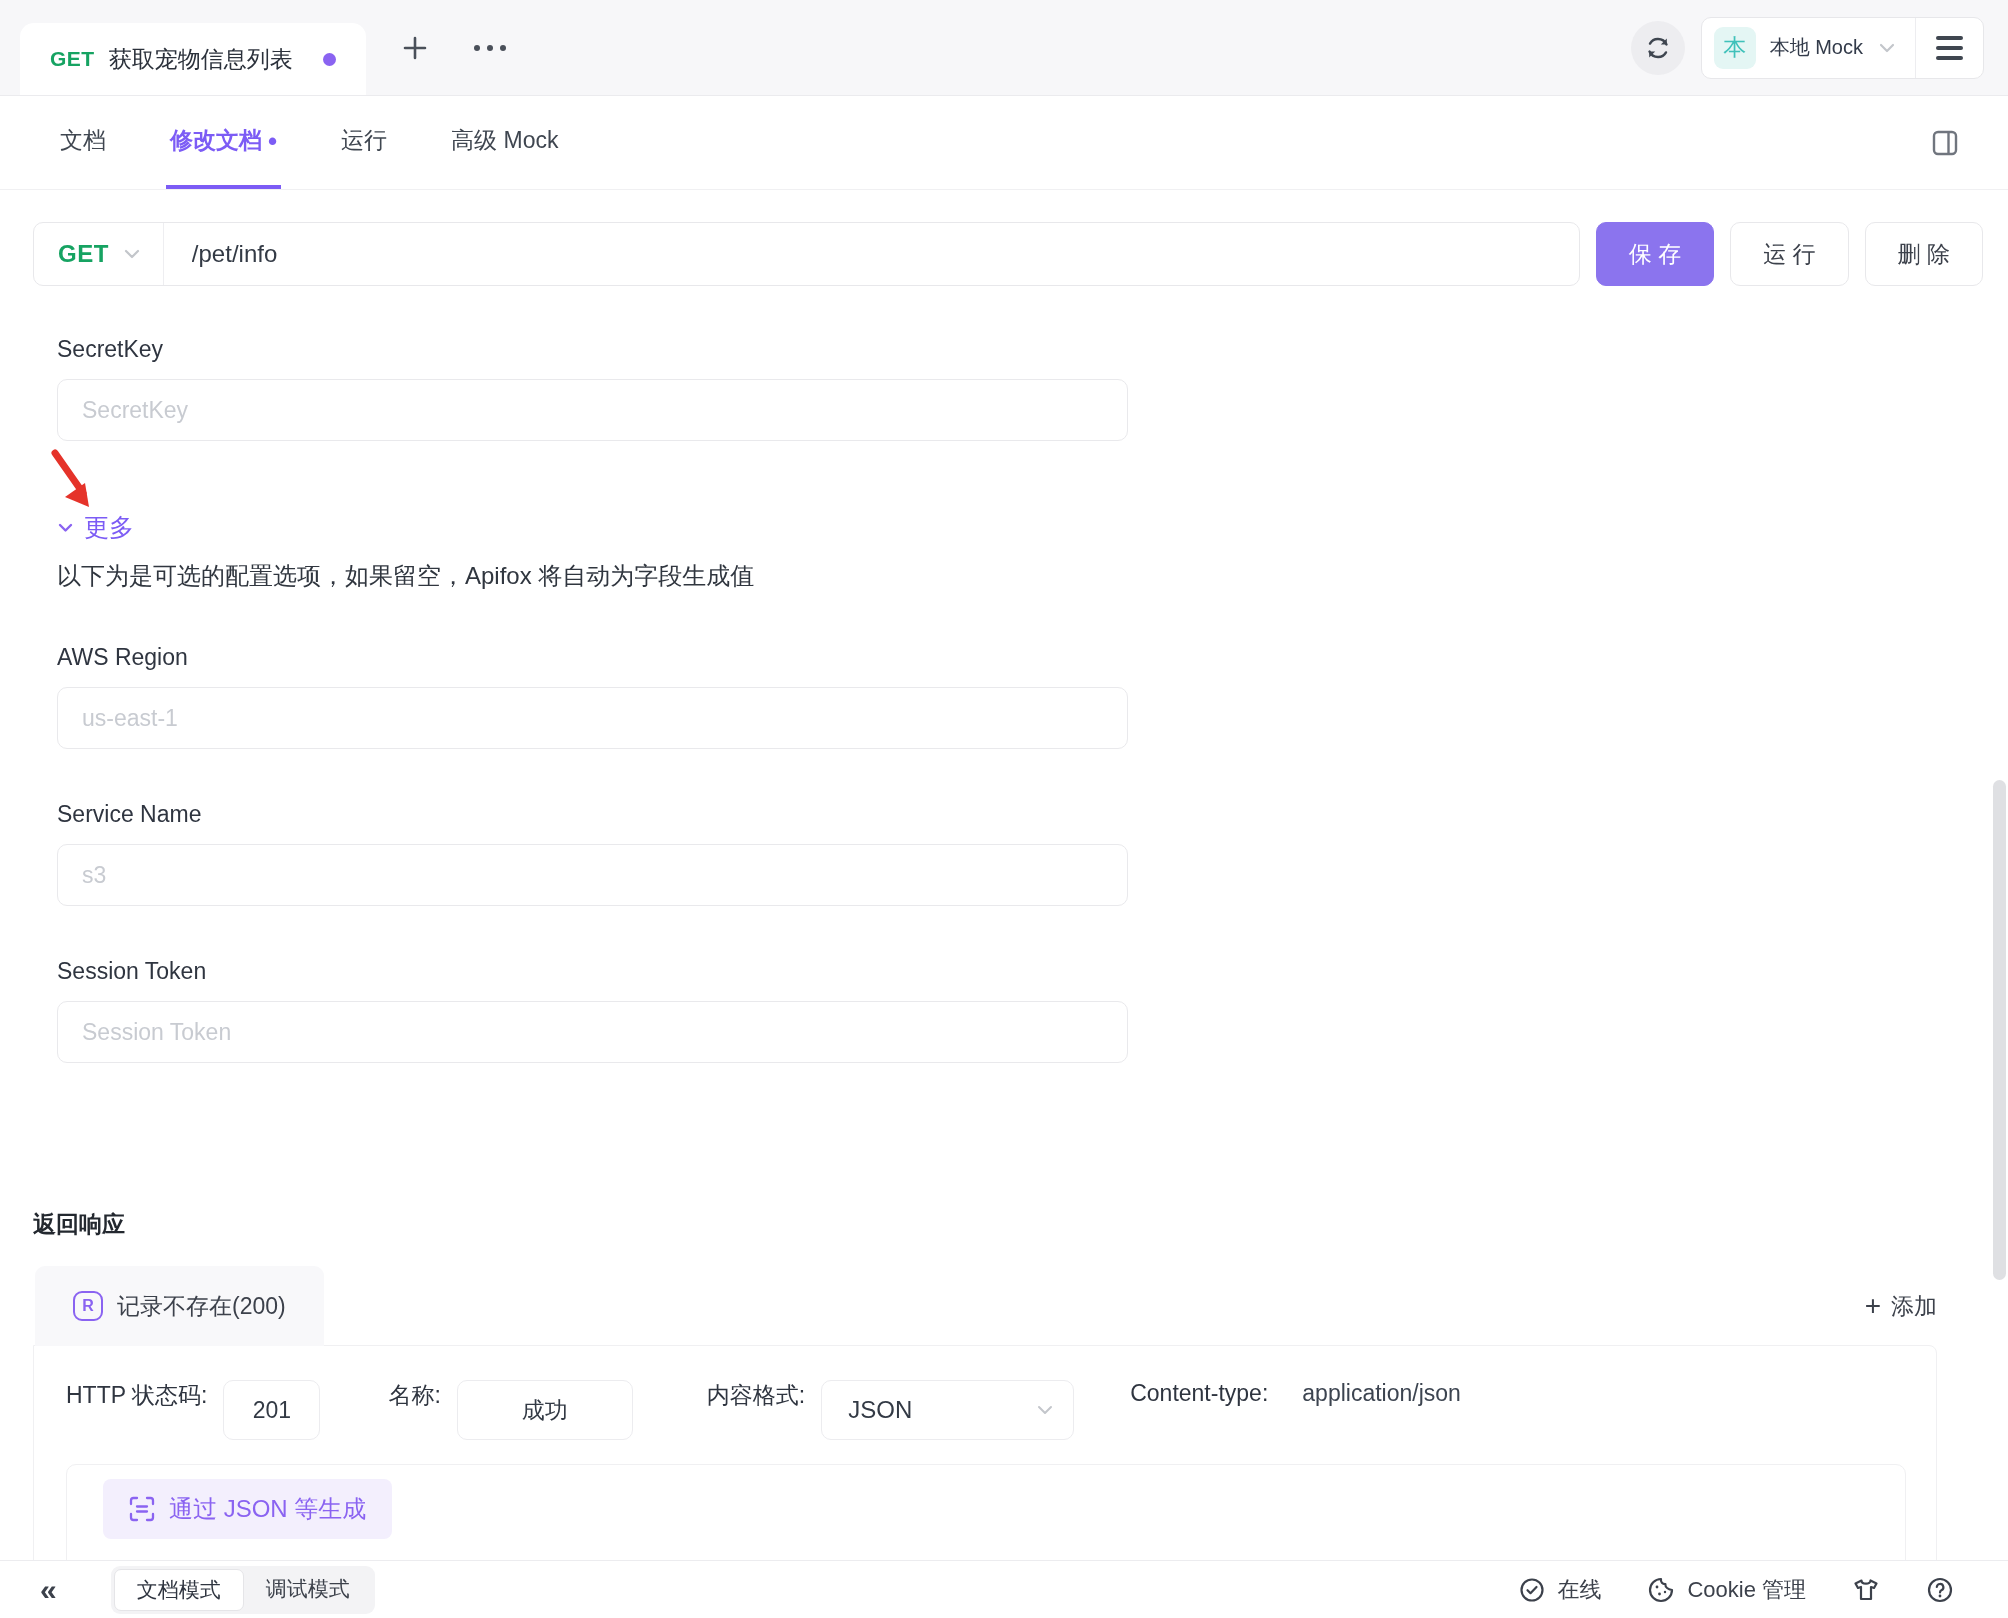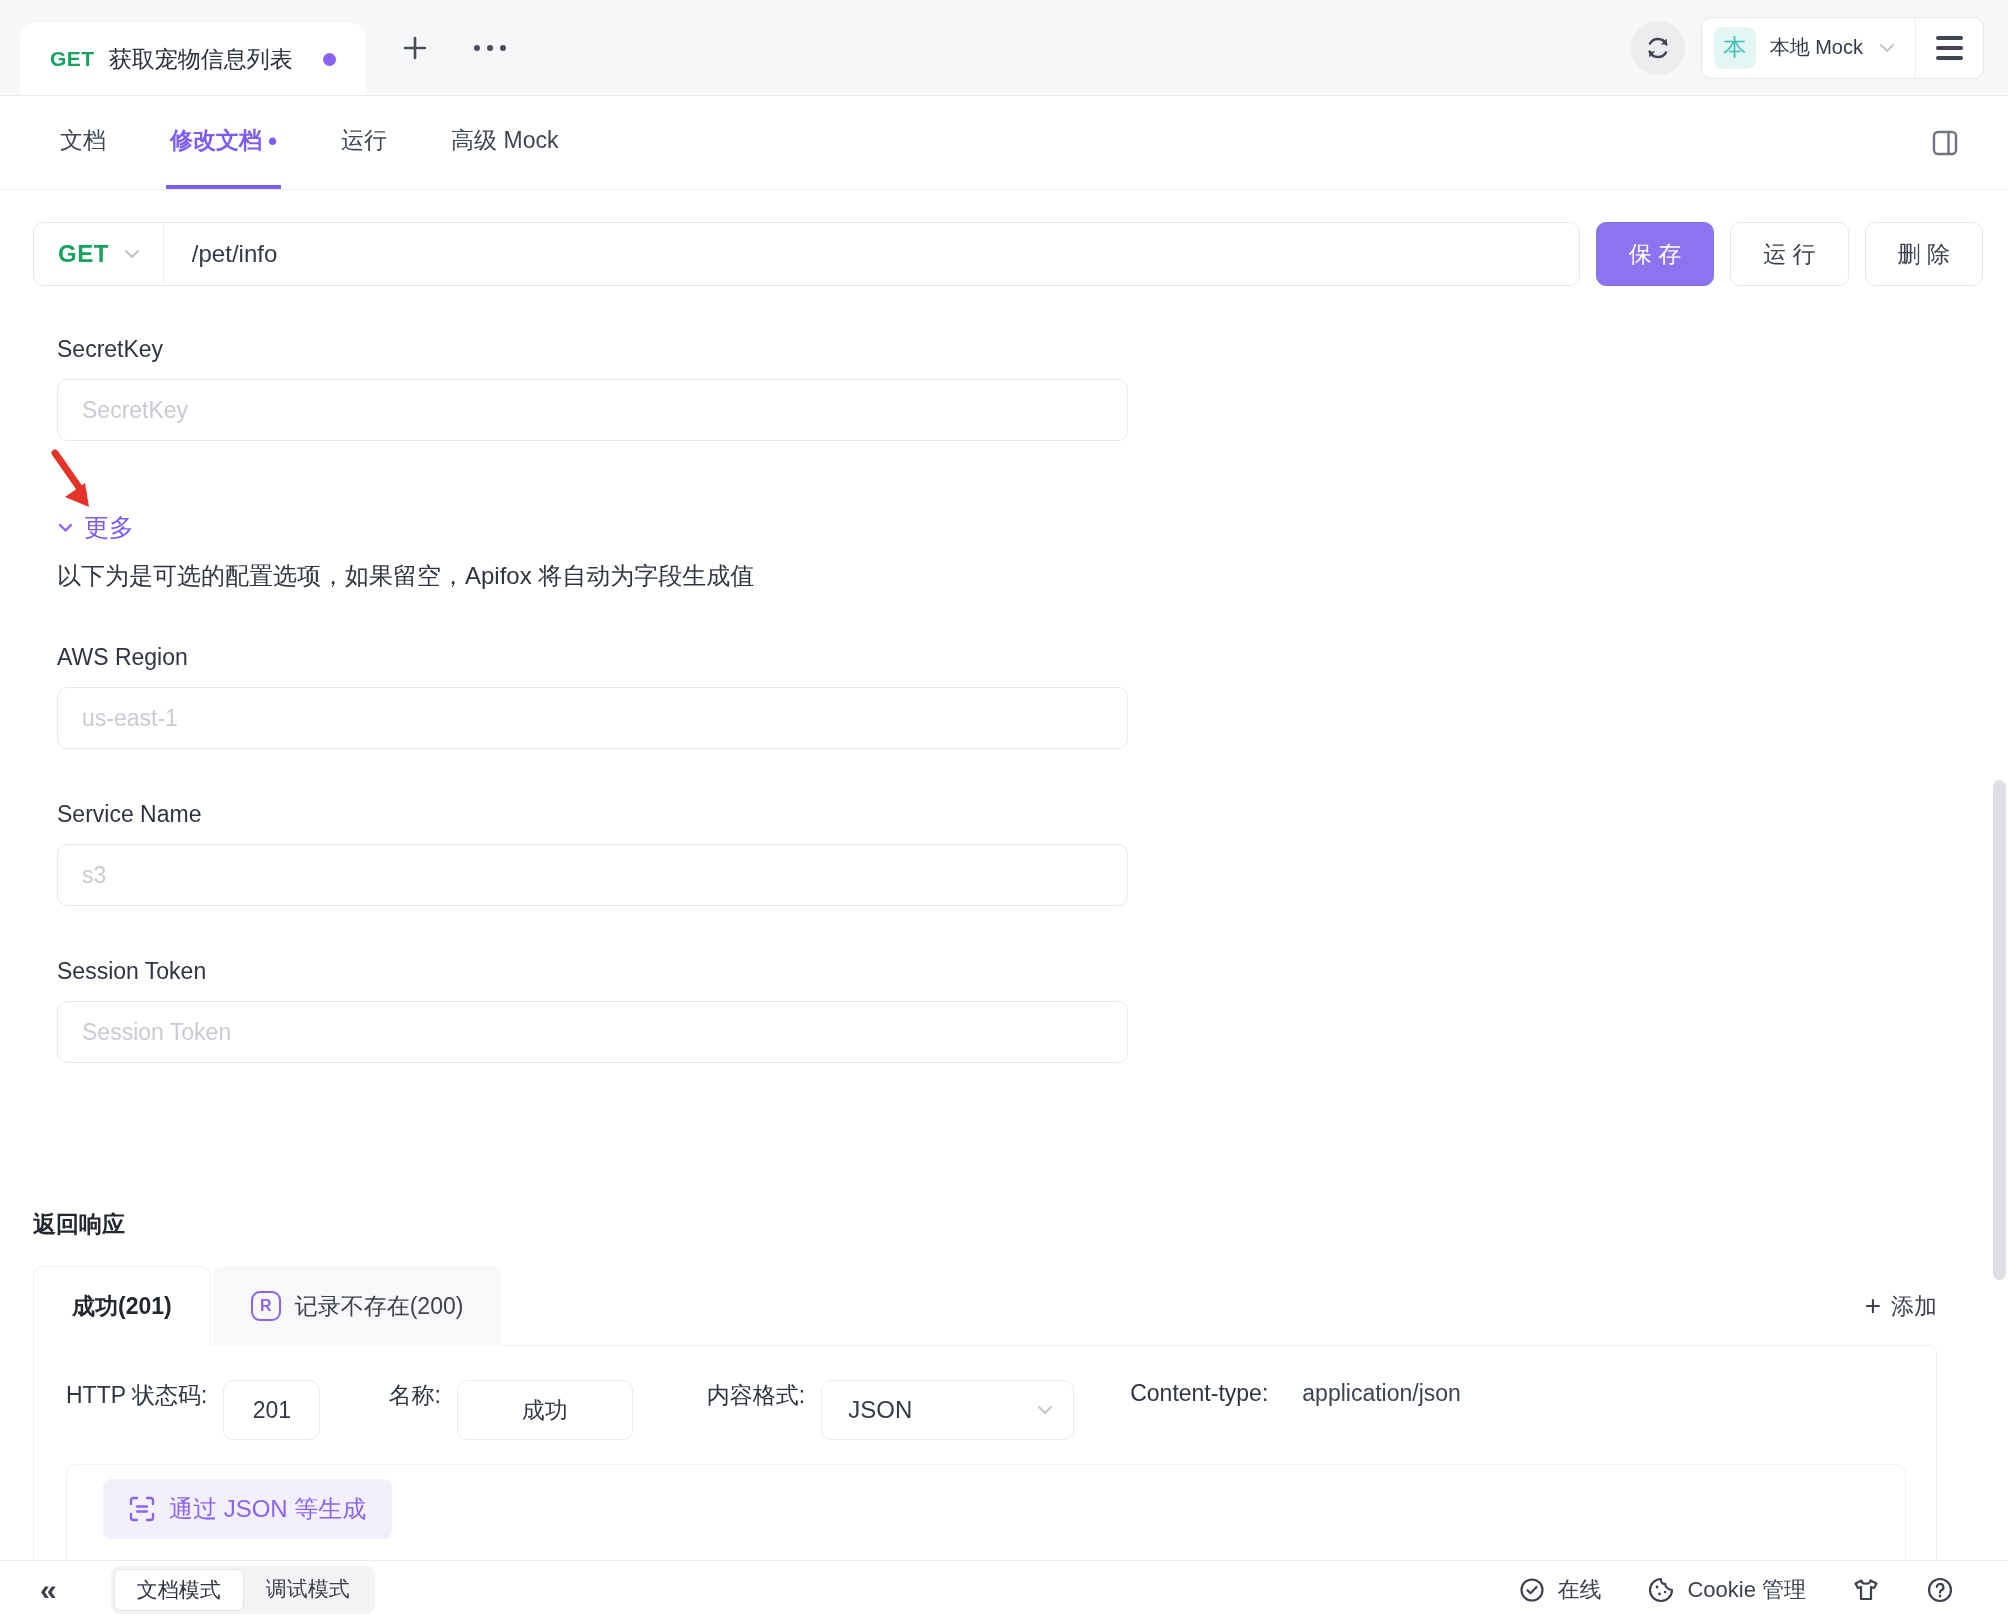--- a/index.html
+++ b/index.html
@@ -276,23 +276,20 @@
 
   <div class="field-label">Service Name</div>
   <input class="text-input" type="text" placeholder="s3" style="">
 
   <div class="field-label">Session Token</div>
   <input class="text-input" type="text" placeholder="Session Token" style="">
 
   <div class="response-title">返回响应</div>
 
   <div class="response-tabs">
-    <div class="resp-tab active">
-      <span>成功(201)</span>
-    </div>
     <div class="resp-tab inactive">
       <span class="r-badge">R</span>
       <span>记录不存在(200)</span>
     </div>
     <div class="add-btn">
       <span class="plus">+</span>
       <span>添加</span>
     </div>
   </div>
 

